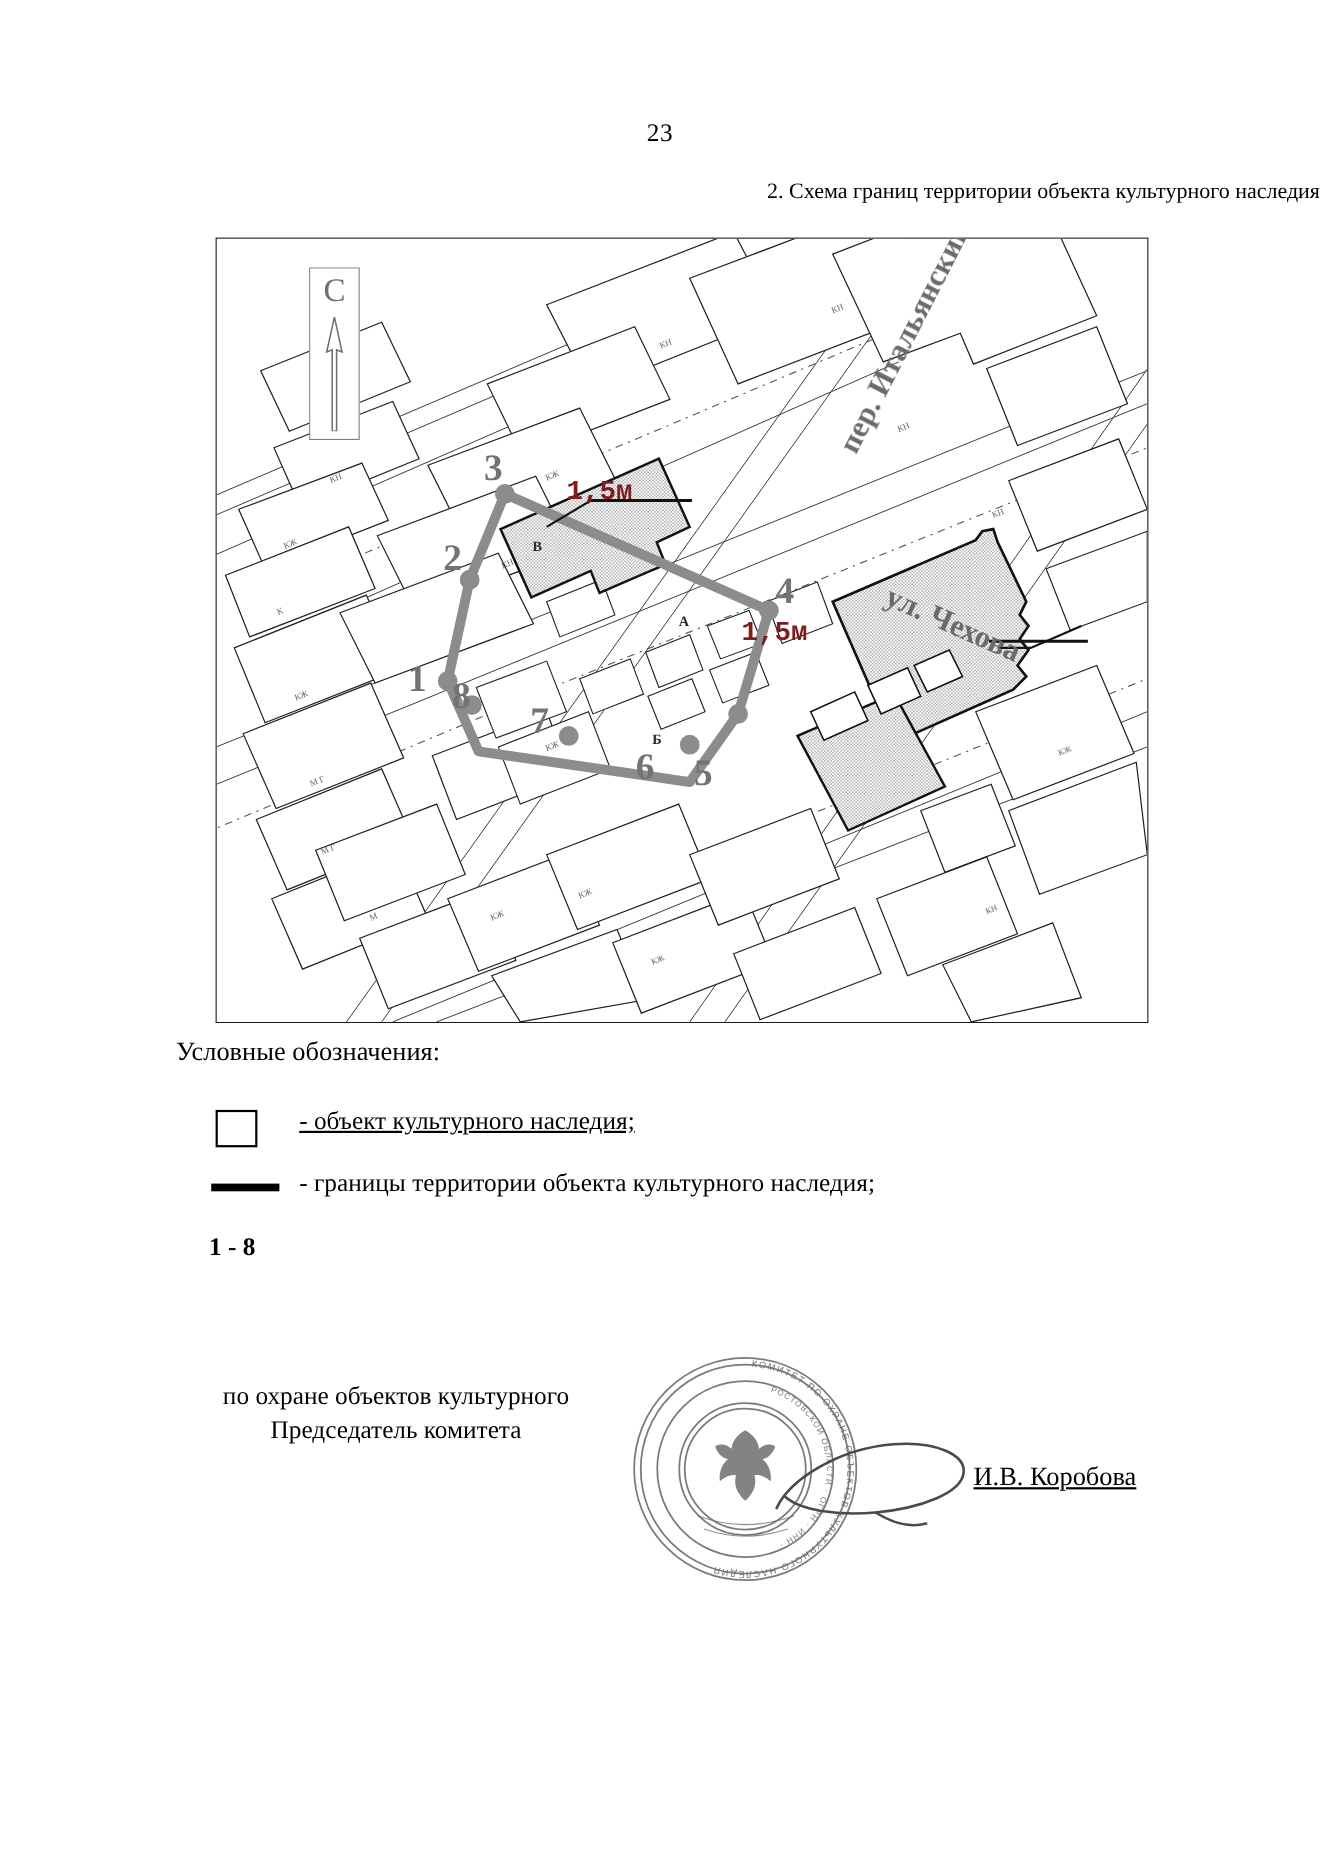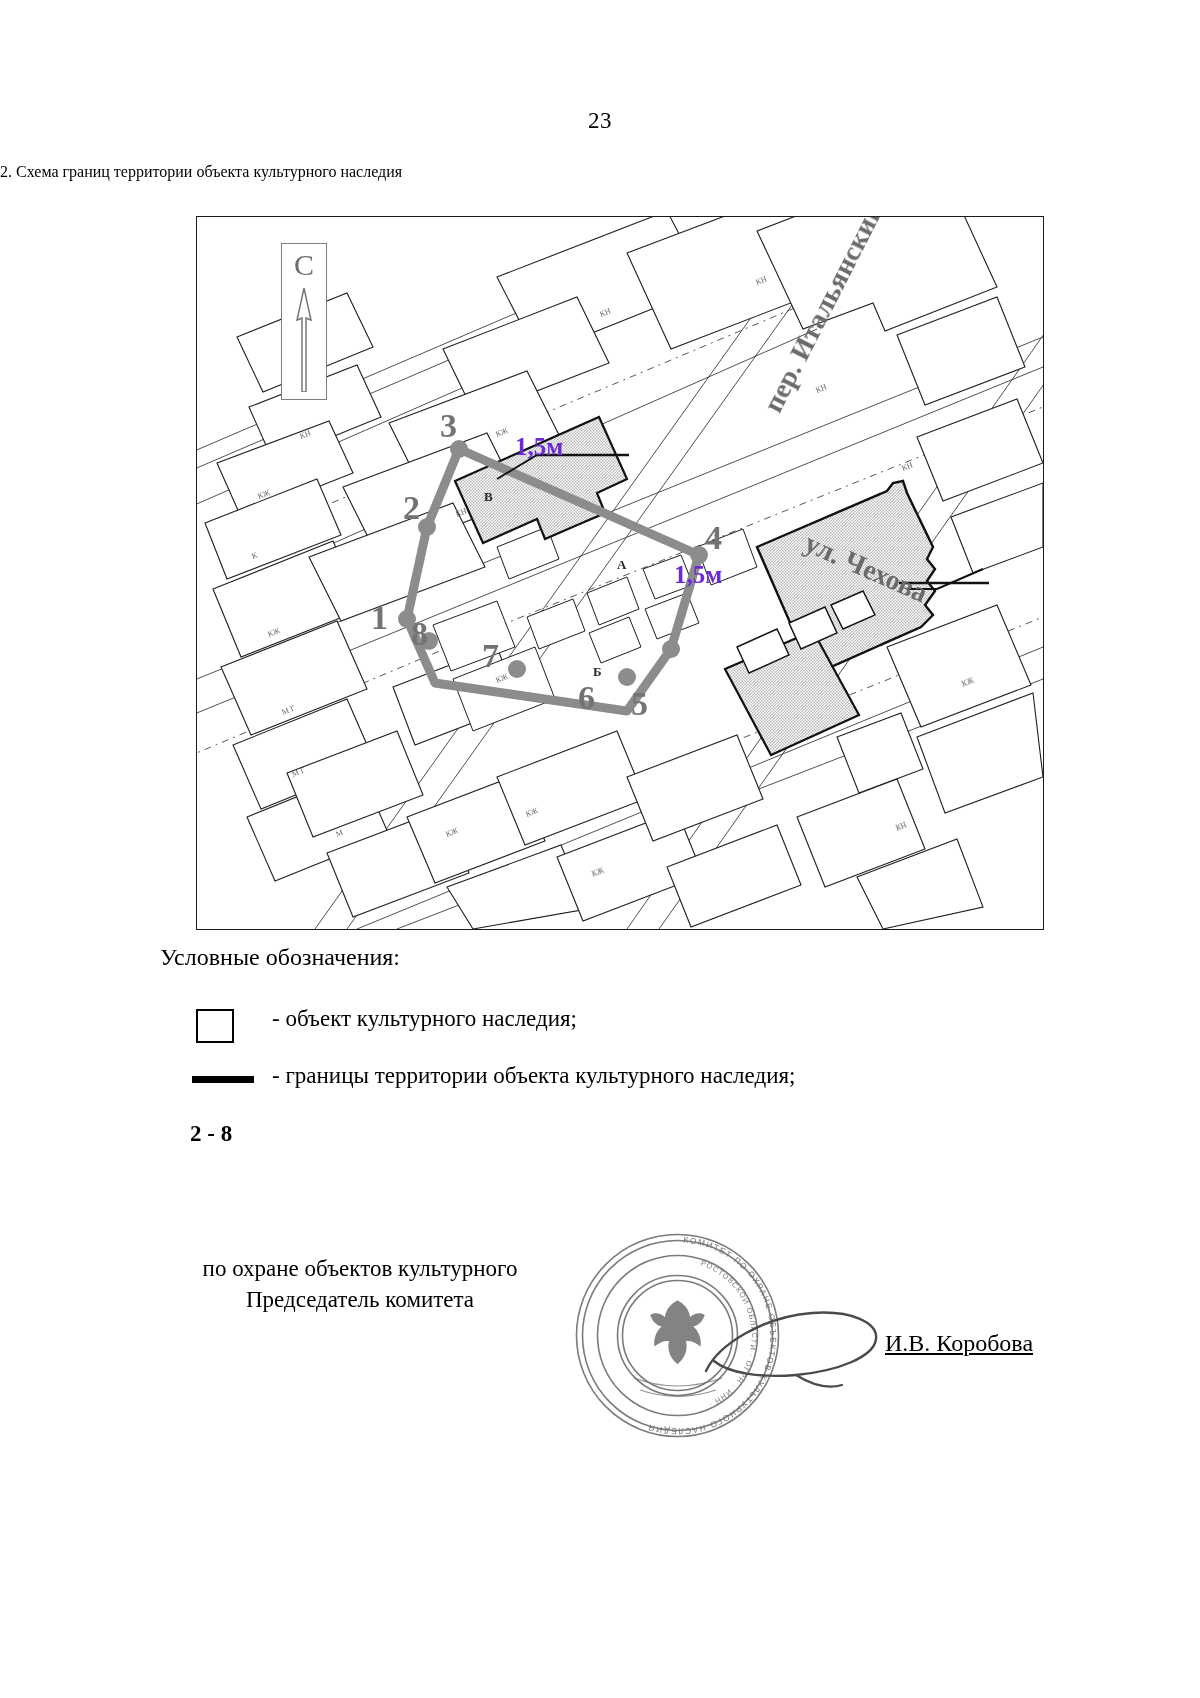--- a/index.html
+++ b/index.html
@@ -13,21 +13,21 @@
   }
   .page{position:absolute;left:0;top:0;width:1200px;height:1404px;}
 
   
   .page-number{
     position:absolute;left:0;top:108px;width:1200px;
     text-align:center;font-size:23px;letter-spacing:.5px;
   }
   .doc-title{
     position:absolute;left:0;top:163px;width:1200px;
-    text-align:left;font-size:16px;
+    text-align:right;font-size:20px;
   }
 
   
   .map-frame{
     position:absolute;left:196px;top:216px;width:846px;height:712px;
     border:1.5px solid #1a1a1a;background:#ffffff;overflow:hidden;
   }
   .map-svg{position:absolute;left:0;top:0;width:846px;height:712px;}
 
   .north-box{
@@ -45,38 +45,38 @@
     font-family:"Liberation Serif",serif;white-space:nowrap;
   }
   .street-italyansky{left:560px;top:186px;font-size:28px;transform:rotate(-63deg);transform-origin:left top;}
   .street-chekhova{left:616px;top:310px;font-size:28px;transform:rotate(24deg);transform-origin:left top;}
 
   .pt-label{
     position:absolute;color:#737373;font-weight:bold;font-size:34px;
     font-family:"Liberation Serif",serif;
   }
   .dim-label{
-    position:absolute;color:#6d28d9;font-weight:bold;font-size:25px;
-    font-family:Liberation Serif, serif;white-space:nowrap;
+    position:absolute;color:#7f1d1d;font-weight:bold;font-size:25px;
+    font-family:Liberation Mono, monospace;white-space:nowrap;
   }
   .bld-letter{
     position:absolute;color:#2a2a2a;font-size:13px;font-weight:bold;
     font-family:"Liberation Serif",serif;
   }
 
   
   .legend-title{position:absolute;left:160px;top:944px;font-size:24px;}
   .legend-row{position:absolute;font-size:23px;}
   .lg-sq{
     position:absolute;left:196px;top:1009px;width:34px;height:30px;
     border:2.5px solid #000;background:#fff;
   }
   .lg-line{position:absolute;left:192px;top:1076px;width:62px;height:7px;background:#000;}
   .lg-nums{position:absolute;left:190px;top:1121px;font-size:23px;font-weight:bold;}
-  .lg-t1{left:272px;top:1006px;}
+  .lg-t1{left:272px;top:1006px;text-decoration:underline;}
   .lg-t2{left:272px;top:1063px;}
   .lg-t3{
     position:absolute;left:272px;top:1119px;width:768px;font-size:23px;
     text-align:justify;text-align-last:left;line-height:1.33;
   }
   .lg-t3 .dash{display:inline-block;width:18px;}
 
   
   .sig-block{
     position:absolute;left:150px;top:1253px;width:420px;
@@ -280,21 +280,21 @@
   </div>
 
   <div class="legend-title">Условные обозначения:</div>
 
   <div class="lg-sq"></div>
   <div class="legend-row lg-t1">- объект культурного наследия;</div>
 
   <div class="lg-line"></div>
   <div class="legend-row lg-t2">- границы территории объекта культурного наследия;</div>
 
-  <div class="lg-nums">2 - 8</div>
+  <div class="lg-nums">1 - 8</div>
 
   <div class="sig-block">
     <div>по охране объектов культурного</div>
     <div>Председатель комитета</div>
   </div>
 
   <svg class="stamp" viewBox="0 0 215 215">
     <defs>
       <path id="arcOuter" d="M 107.5,107.5 m -93,0 a 93,93 0 1,1 186,0 a 93,93 0 1,1 -186,0"></path>
       <path id="arcInner" d="M 107.5,107.5 m -74,0 a 74,74 0 1,1 148,0 a 74,74 0 1,1 -148,0"></path>

